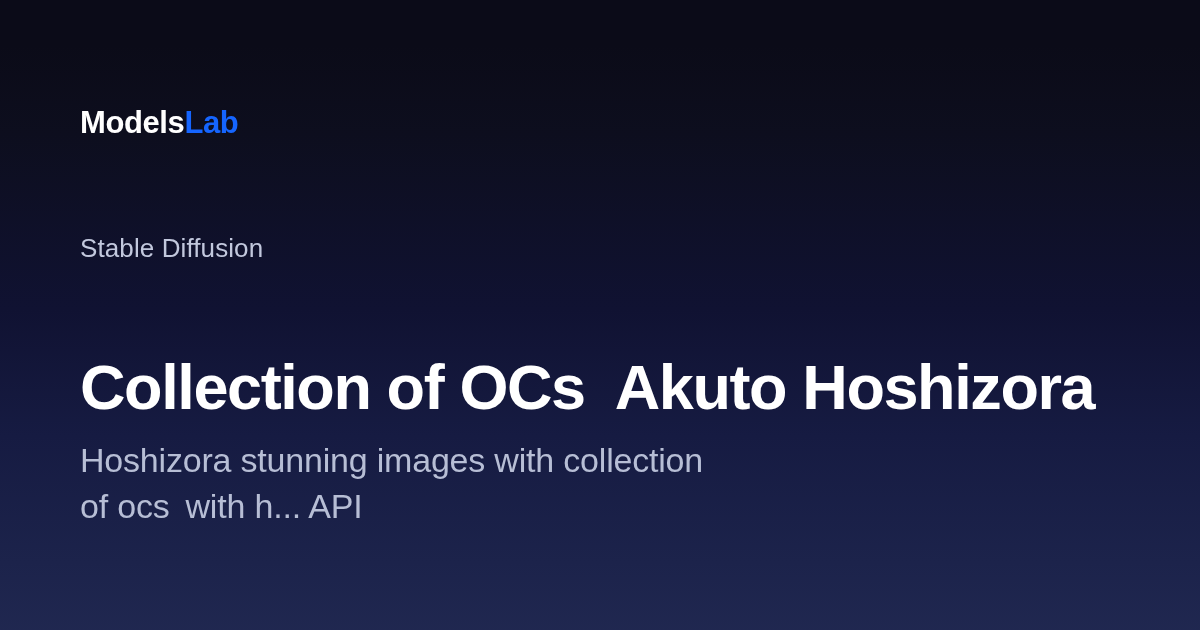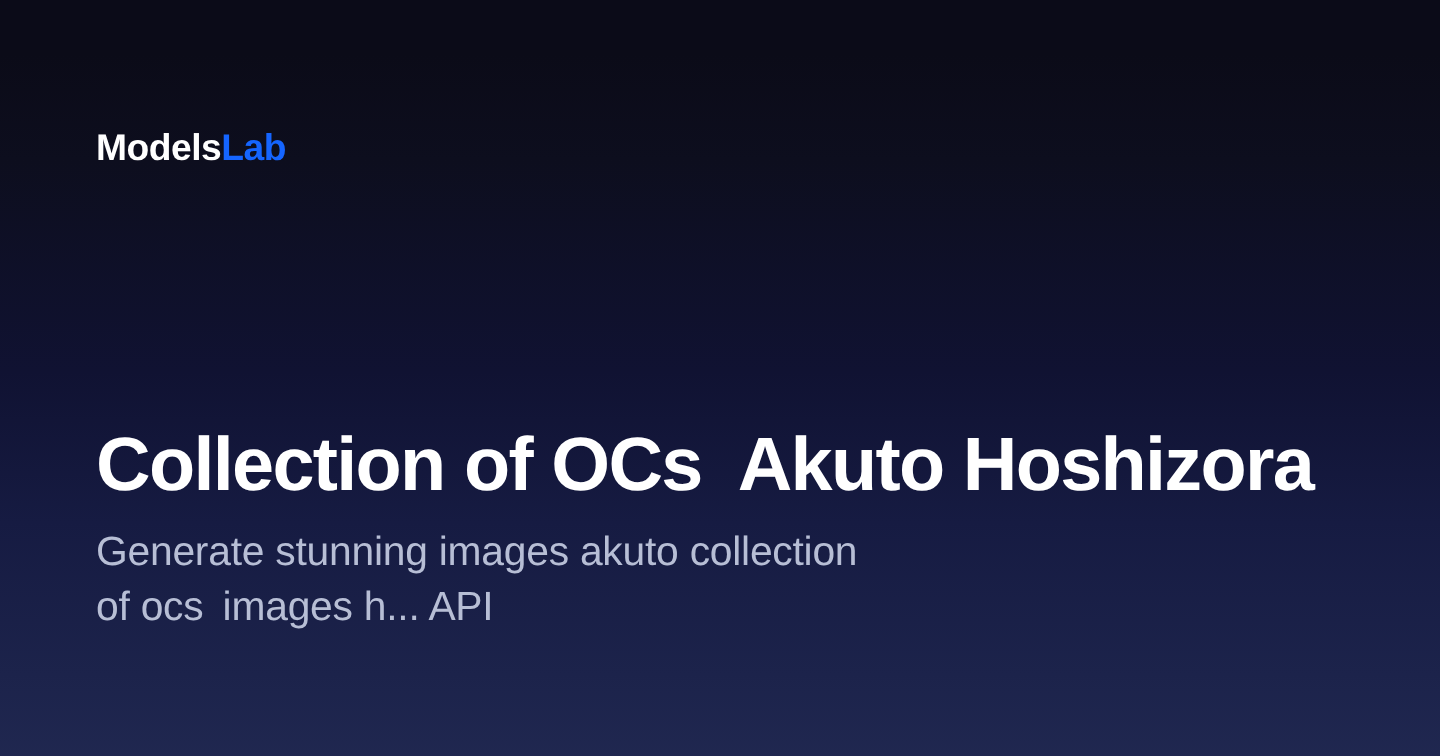--- a/index.html
+++ b/index.html
@@ -110,24 +110,25 @@
 </head>
 <body>
 
 <div class="og-card">
   <div class="content">
 
     <div class="brand-logo">
       <span class="brand-models">Models</span><span class="brand-lab">Lab</span>
     </div>
 
+    <div class="eyebrow">Stable Diffusion</div>
 
     <h1 class="title">
       <span>Collection of OCs</span><span class="title-gap"></span><span>Akuto Hoshizora</span>
     </h1>
 
     <p class="description">
-      <span>Generate stunning images akuto</span>
-      <span>collection of ocs</span><span class="desc-gap"></span><span>images h... API</span>
+      <span>Hoshizora stunning images with</span>
+      <span>collection of ocs</span><span class="desc-gap"></span><span>with h... API</span>
     </p>
 
   </div>
 </div>
 
 </body></html>

